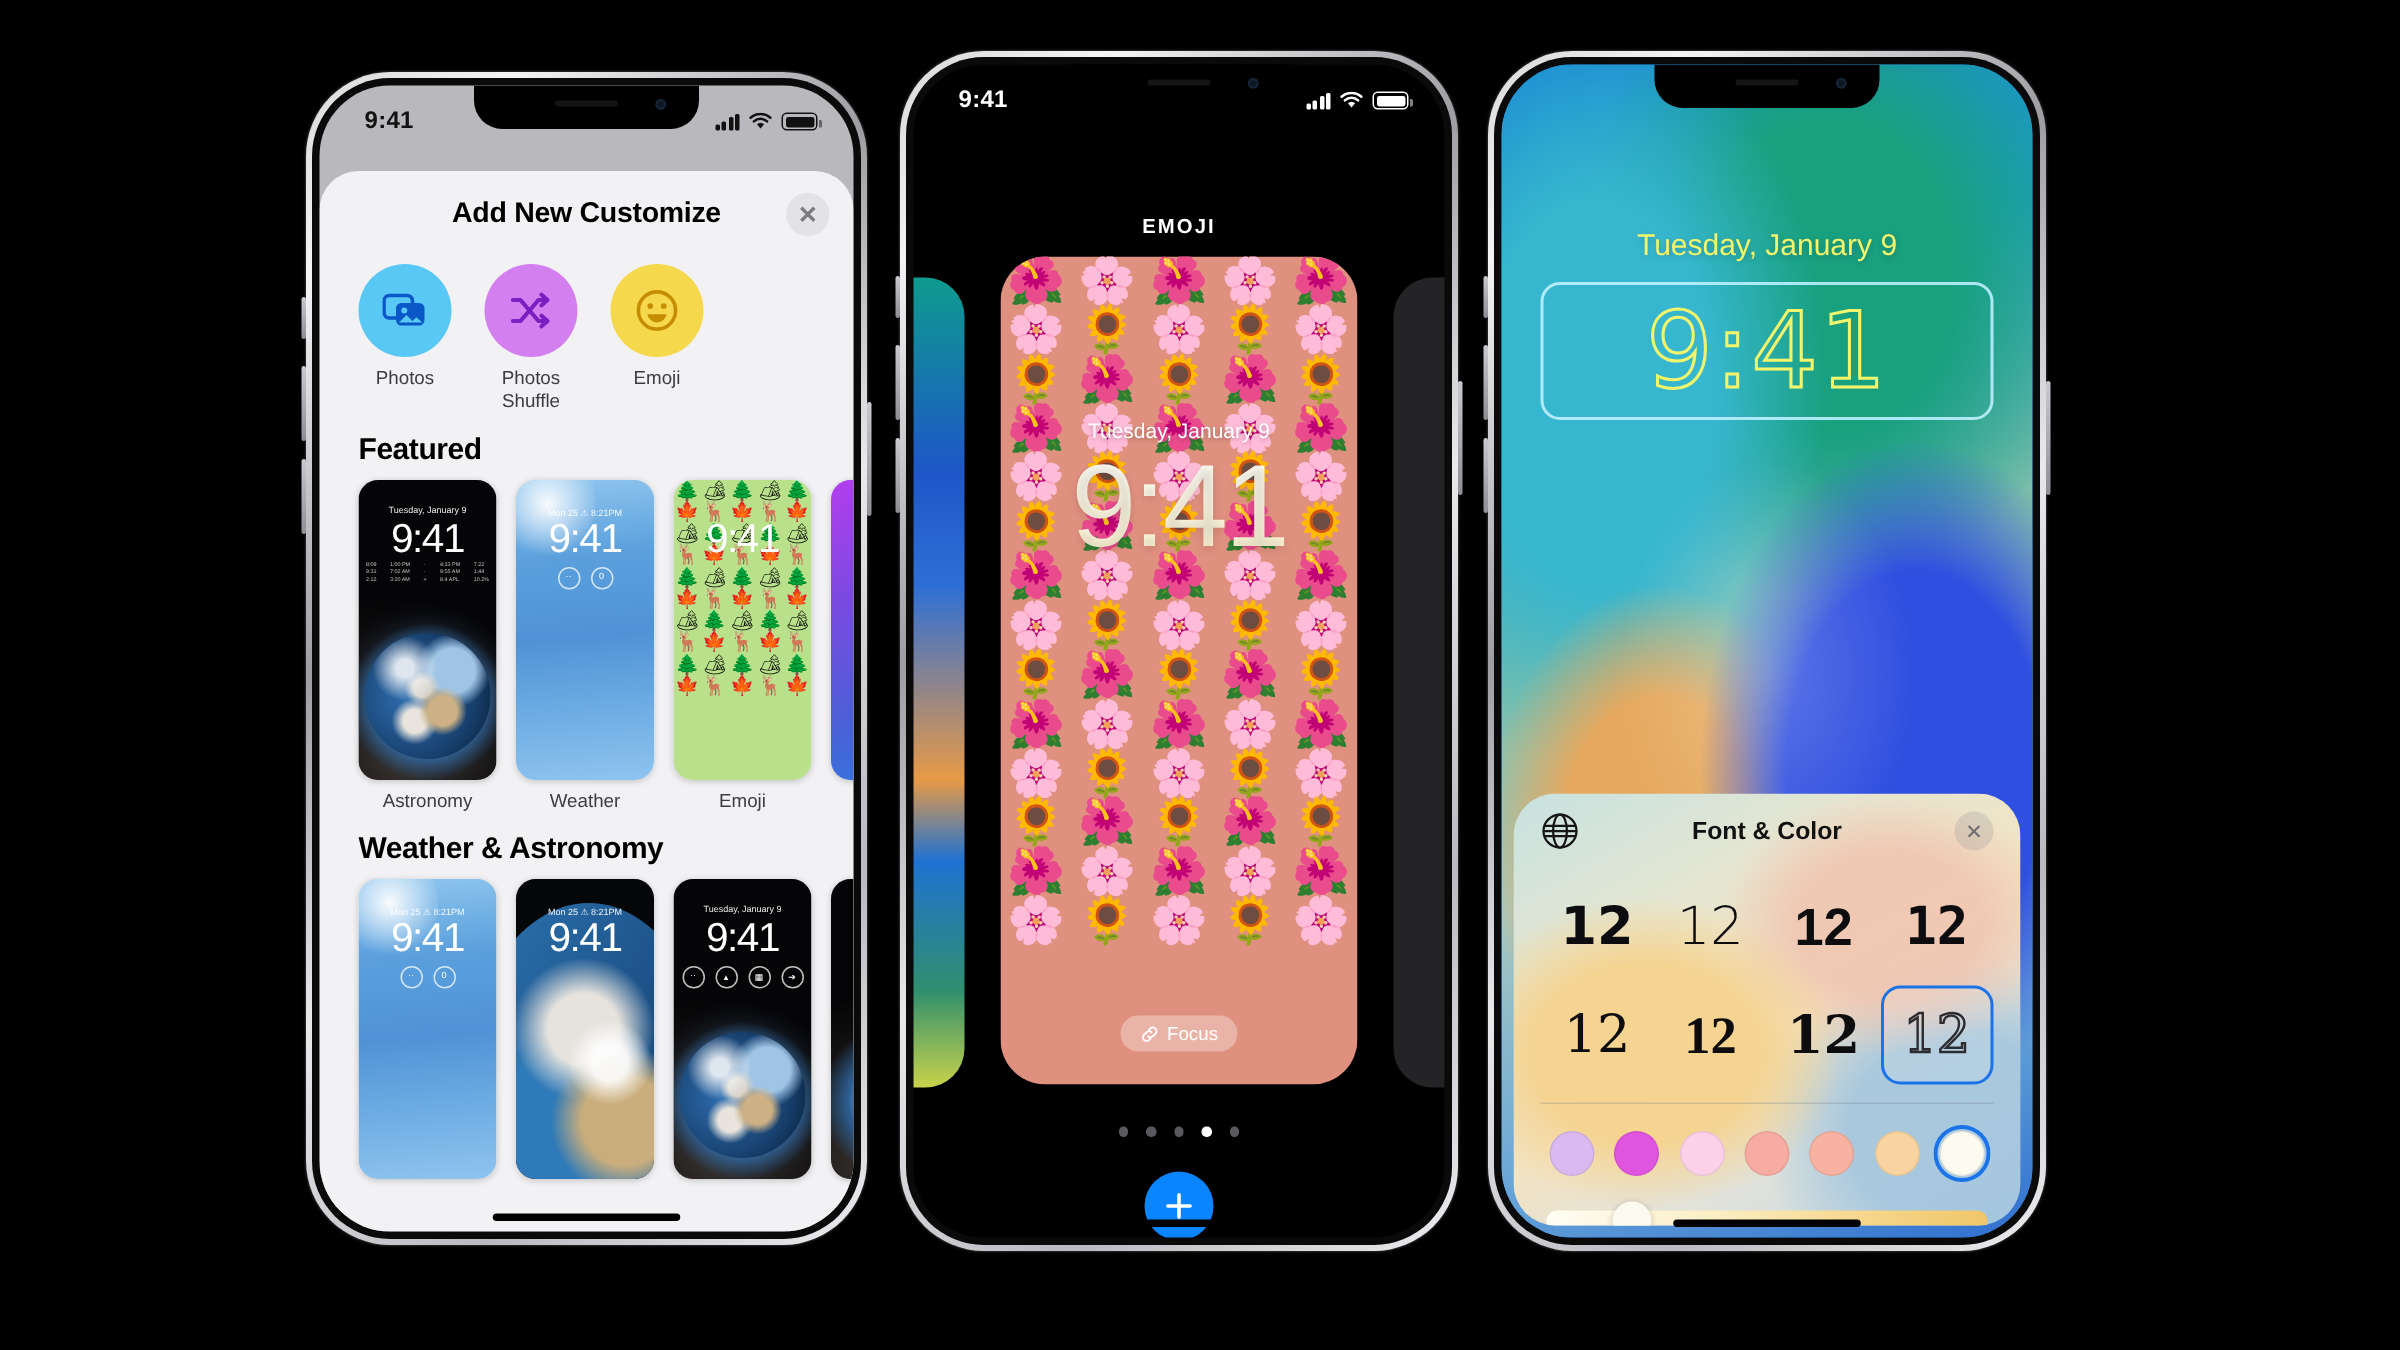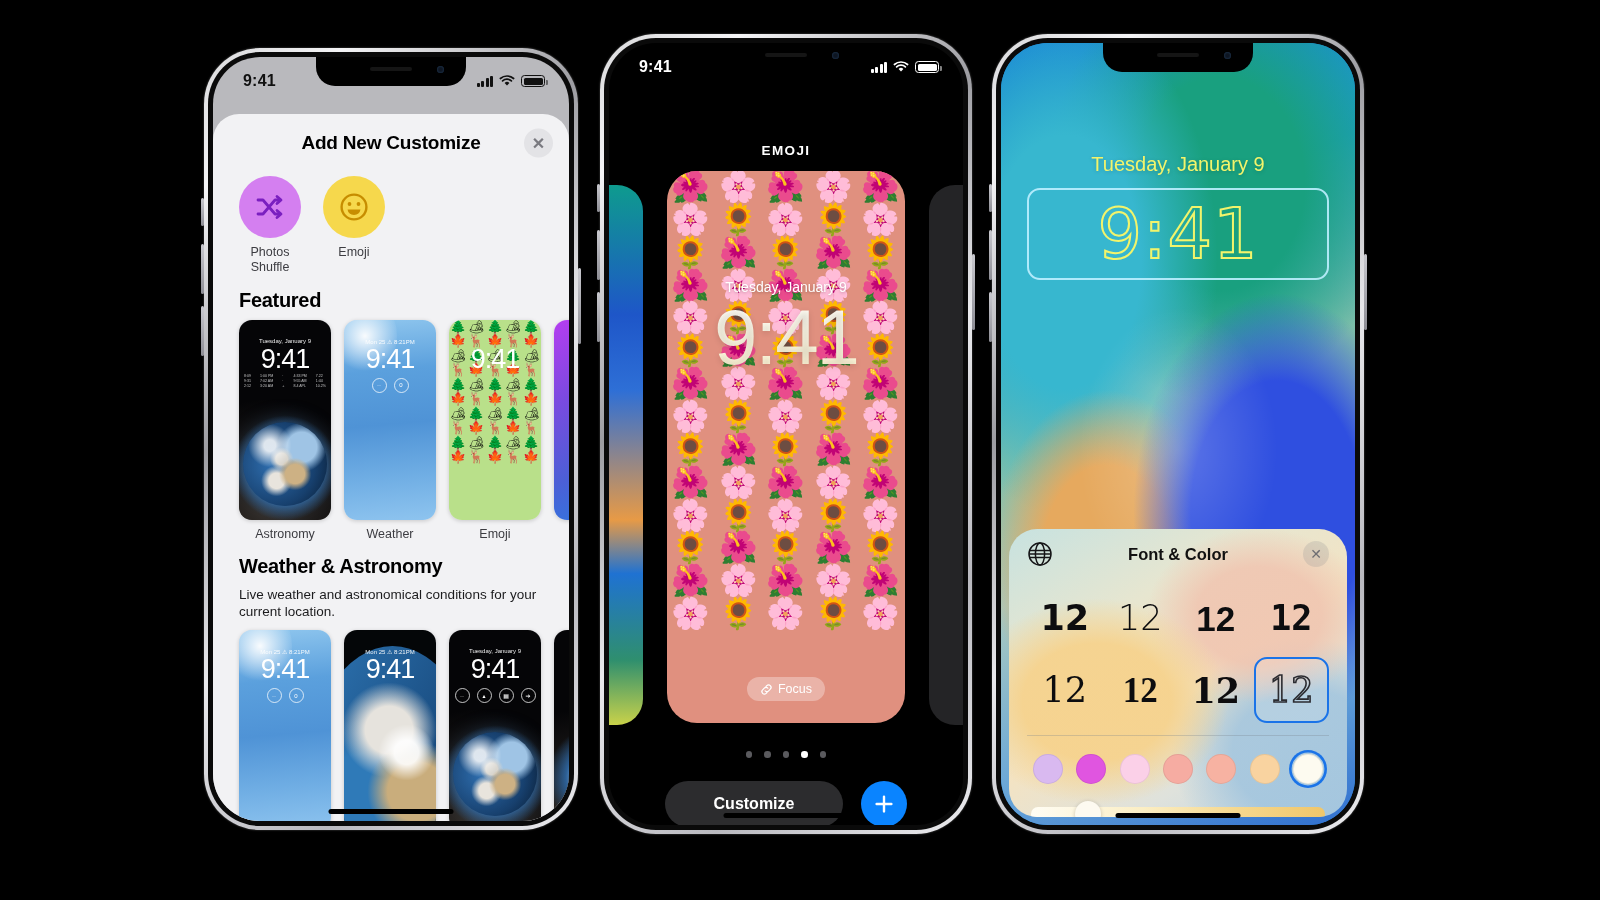--- a/index.html
+++ b/index.html
@@ -252,20 +252,31 @@
       </div>
 
       <div class="sheet">
         <div class="sheet-head">
           <div class="sheet-title">Add New Customize</div>
           <div class="close-btn">✕</div>
         </div>
 
         <div class="cat-row">
           <div class="cat">
+            <div class="cat-circle" style="background:#5ac8f5">
+              <svg width="30" height="26" viewBox="0 0 30 26">
+                  <rect x="1" y="3" width="19" height="15" rx="3.6" fill="none" stroke="#0a57c8" stroke-width="2.4"></rect>
+                  <rect x="9" y="8" width="19" height="15" rx="3.6" fill="#0a57c8"></rect>
+                  <circle cx="14.5" cy="13" r="2" fill="#5ac8f5"></circle>
+                  <path d="M11 21l5-5 4 4 2.5-2.5 4 3.5z" fill="#5ac8f5"></path>
+                </svg>
+            </div>
+            <div class="cat-label">Photos</div>
+          </div>
+          <div class="cat">
             <div class="cat-circle" style="background:#d47ff0">
               <svg width="30" height="26" viewBox="0 0 30 26" fill="none" stroke="#7a1fc0" stroke-width="2.8" stroke-linecap="round" stroke-linejoin="round">
                   <path d="M3 6h5l12 14h5"></path>
                   <path d="M3 20h5l12-14h5"></path>
                   <path d="M22 2.5 26 6l-4 3.5"></path>
                   <path d="M22 16.5 26 20l-4 3.5"></path>
                 </svg>
             </div>
             <div class="cat-label">Photos Shuffle</div>
           </div>
@@ -372,21 +383,20 @@
             <div class="tcaption">Emoji</div>
           </div>
           <div class="thumb">
             <div class="tcard">
               <div class="art-purple"></div>
             </div>
           </div>
         </div>
 
         <div class="sec-title">Weather &amp; Astronomy</div>
-        <div class="sec-sub">Live weather and astronomical conditions for your current location.</div>
         <div class="thumb-row">
           <div class="thumb">
             <div class="tcard">
               <div class="art-weather"></div>
               <div class="t-date">Mon 25  ⚠ 8:21PM</div>
               <div class="t-time">9:41</div>
               <div class="t-widgets">
                   <span class="t-w">··</span>
                   <span class="t-w">0</span>
                 </div>
@@ -548,21 +558,20 @@
 
       <div class="dots">
         <i></i>
         <i></i>
         <i></i>
         <i class="on"></i>
         <i></i>
       </div>
 
       <div class="mid-bottom">
-        <div class="customize-btn">Customize</div>
         <div class="plus-btn">
           <svg width="22" height="22" viewBox="0 0 22 22">
               <path d="M11 3.6v14.8M3.6 11h14.8" stroke="#fff" stroke-width="2.4" stroke-linecap="round"></path>
             </svg>
         </div>
       </div>
       <div class="home-ind"></div>
     </div>
   </div>
 

